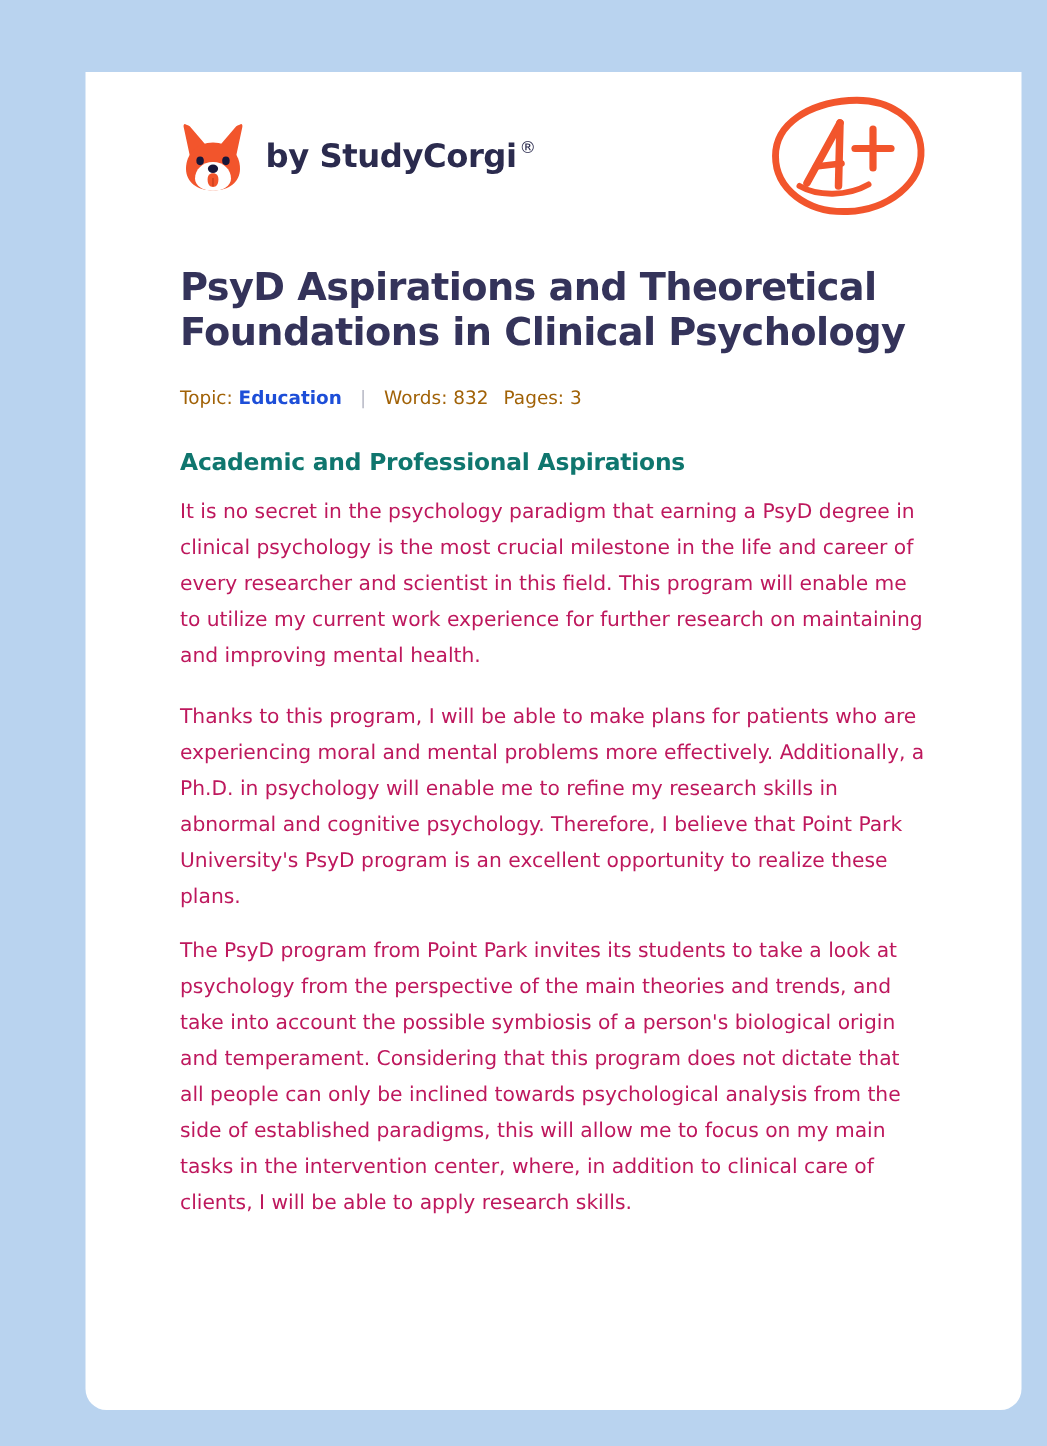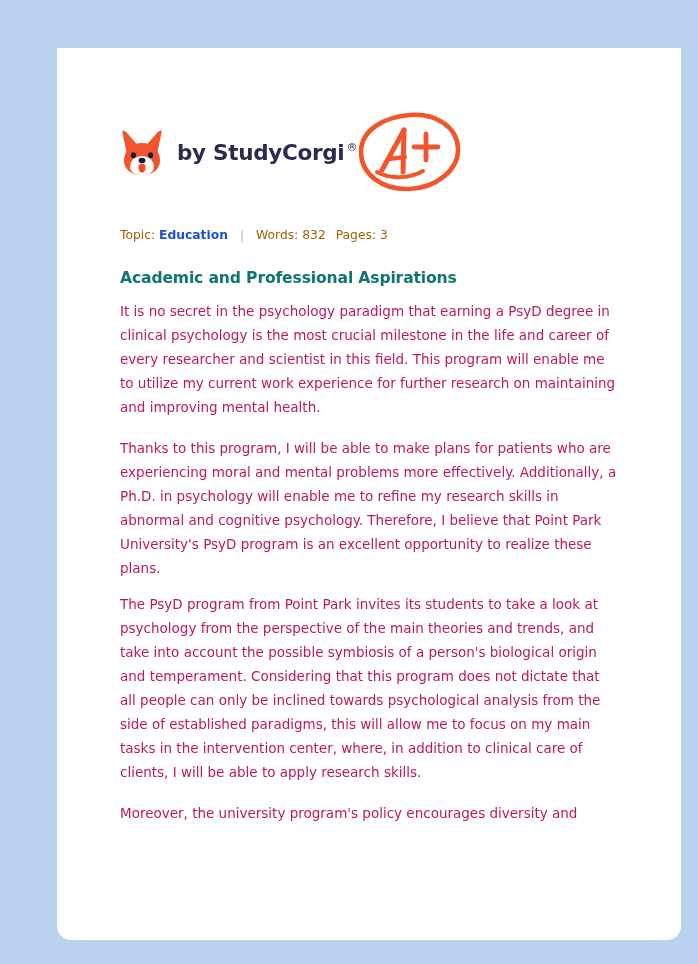--- a/index.html
+++ b/index.html
@@ -27,21 +27,21 @@
     overflow: hidden;
   }
 
   
   .header {
     position: relative;
     height: 112px;
     padding: 0 63px;
     display: flex;
     align-items: center;
-    margin-top: 48px;
+    justify-content: space-between;
   }
 
   .brand {
     display: flex;
     align-items: center;
     gap: 13px;
   }
 
   .corgi-icon {
     width: 44px;
@@ -179,35 +179,35 @@
 
         <path d="M69 26 L69 52" fill="none" stroke="#f2552c" stroke-width="4.8" stroke-linecap="round"></path>
         <path d="M57 39 L81 39" fill="none" stroke="#f2552c" stroke-width="4.8" stroke-linecap="round"></path>
       </svg>
     </span>
 
   </div>
 
   <div class="article">
 
+    <h1 class="doc-title">PsyD Aspirations and Theoretical Foundations in Clinical Psychology</h1>
 
     <div class="meta">
       <span class="meta-item">
         <span class="meta-label">Topic:</span><span class="meta-value">Education</span>
       </span>
       <span class="meta-sep">|</span>
       <span class="meta-item">
         <span class="meta-label">Words:</span><span class="meta-label" style="margin-left:4px">832</span>
       </span>
       <span class="meta-item">
         <span class="meta-label">Pages:</span><span class="meta-label" style="margin-left:4px">3</span>
       </span>
     </div>
 
     <h2 class="section-heading">Academic and Professional Aspirations</h2>
     <p class="body-par">It is no secret in the psychology paradigm that earning a PsyD degree in clinical psychology is the most crucial milestone in the life and career of every researcher and scientist in this field. This program will enable me to utilize my current work experience for further research on maintaining and improving mental health.</p>
     <p class="body-par tight">Thanks to this program, I will be able to make plans for patients who are experiencing moral and mental problems more effectively. Additionally, a Ph.D. in psychology will enable me to refine my research skills in abnormal and cognitive psychology. Therefore, I believe that Point Park University's PsyD program is an excellent opportunity to realize these plans.</p>
 
     <p class="body-par">The PsyD program from Point Park invites its students to take a look at psychology from the perspective of the main theories and trends, and take into account the possible symbiosis of a person's biological origin and temperament. Considering that this program does not dictate that all people can only be inclined towards psychological analysis from the side of established paradigms, this will allow me to focus on my main tasks in the intervention center, where, in addition to clinical care of clients, I will be able to apply research skills.</p>
-    <p class="body-par tight">Moreover, the university program's policy encourages diversity and</p>
 
   </div>
 </div>
 
 </body></html>

